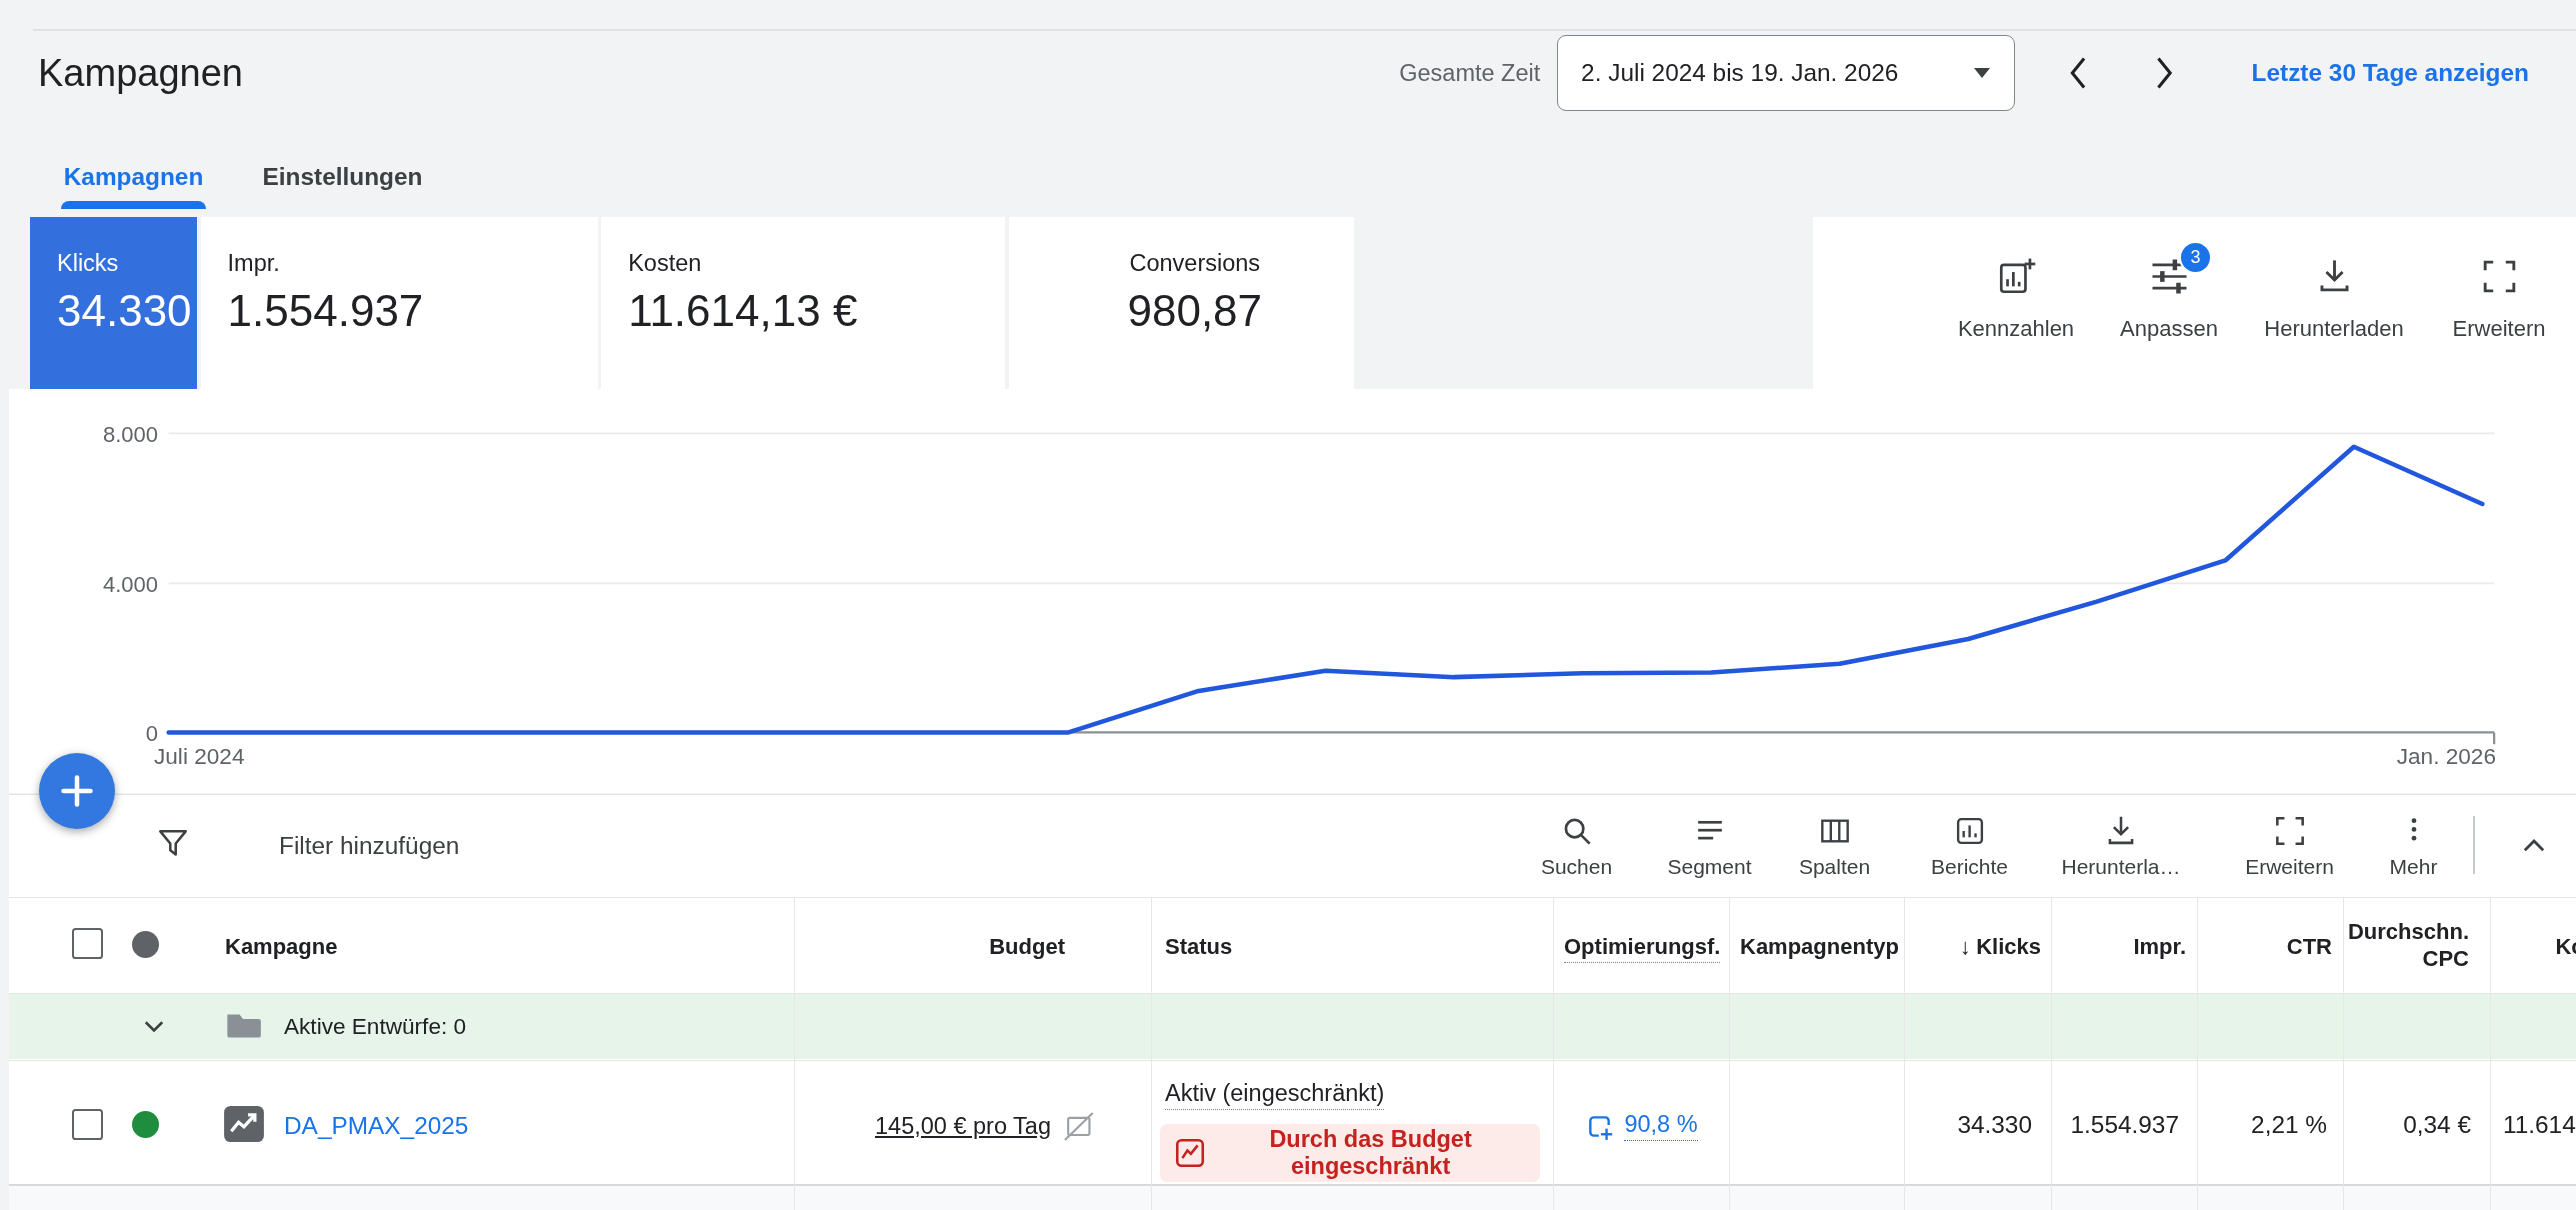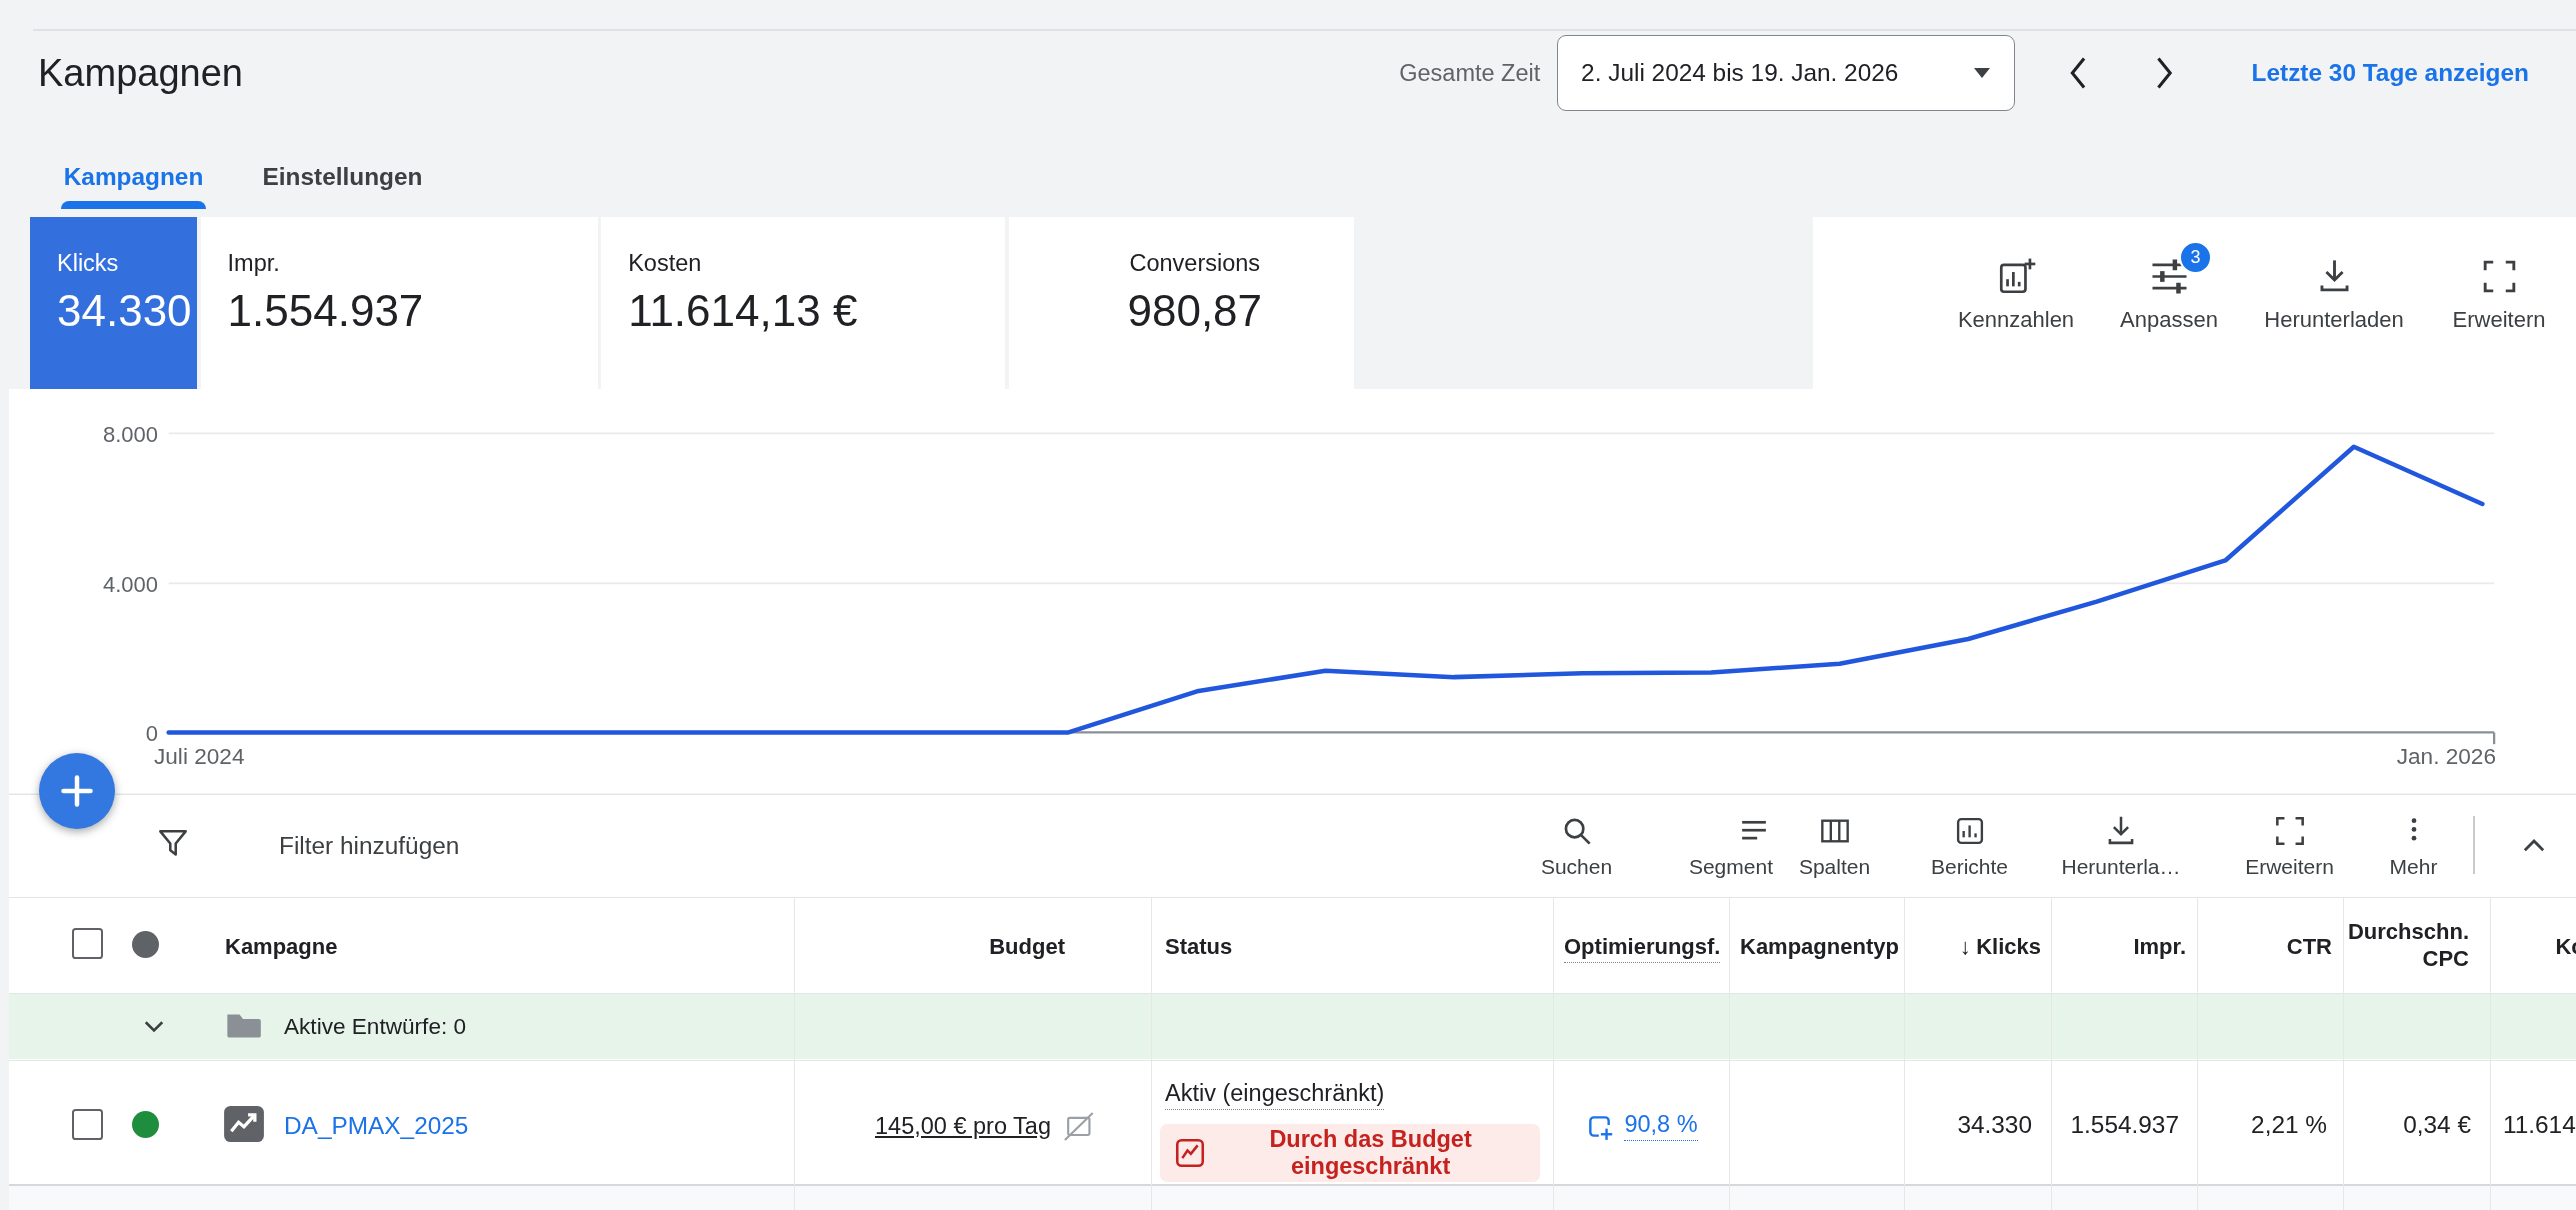--- a/index.html
+++ b/index.html
@@ -21,21 +21,21 @@
   .blue-link{font-size:24.4px;color:#1a73e8;font-weight:bold;cursor:pointer;}
   .tab{position:absolute;top:152px;height:49px;display:flex;align-items:center;justify-content:center;
        font-size:24.4px;font-weight:bold;cursor:pointer;}
   .tab-underline{position:absolute;top:201px;height:8.1px;background:#1a73e8;border-radius:8.1px 8.1px 0 0;}
   .cards{position:absolute;left:30px;top:217px;display:flex;gap:3.6px;}
   .card{height:172px;background:#fff;box-sizing:border-box;padding:33px 0 0 27px;cursor:pointer;}
   .card .lbl{font-size:23.5px;}
   .card .val{font-size:44px;margin-top:9px;}
   .card.selected{background:#3370de;color:#ffffff;}
   .tool-btn{position:absolute;width:136px;display:flex;flex-direction:column;align-items:center;cursor:pointer;}
-  .tool-btn .tlabel{font-size:22px;color:#3c4043;margin-top:9px;white-space:nowrap;}
+  .tool-btn .tlabel{font-size:22px;color:#3c4043;margin-top:18px;white-space:nowrap;}
   .badge{position:absolute;top:-14.5px;right:25px;width:29px;height:29px;border-radius:50%;background:#1a73e8;
          border:2.7px solid #fff;color:#fff;font-size:18px;display:flex;align-items:center;justify-content:center;}
   .ytick{position:absolute;width:90px;text-align:right;font-size:22px;color:#5f6368;}
   .xlab{position:absolute;font-size:22.6px;color:#5f6368;}
   .fab{position:absolute;left:39px;top:753px;width:76px;height:76px;border-radius:50%;background:#3377e0;
        display:flex;align-items:center;justify-content:center;box-shadow:0 2.7px 9px rgba(60,64,67,.45);cursor:pointer;z-index:5;}
   .tb-btn{position:absolute;width:127px;display:flex;flex-direction:column;align-items:center;cursor:pointer;}
   .tb-btn .tlabel{font-size:21px;color:#3c4043;margin-top:5.4px;white-space:nowrap;}
   .hcell{position:absolute;font-size:22px;font-weight:bold;color:#202124;}
   .right{text-align:right;}
@@ -186,21 +186,21 @@
 
   <div class="tb-btn" style="left:1513px;top:812px;">
     <svg width="38" height="38" viewBox="0 0 48 48">
       <g fill="none" stroke="#3c4043" stroke-width="3.4">
         <circle cx="21" cy="21" r="11"></circle>
           <line x1="29.5" y1="29.5" x2="40" y2="40"></line>
       </g>
     </svg>
     <div class="tlabel">Suchen</div>
   </div>
-  <div class="tb-btn" style="left:1646px;top:812px;align-items:flex-end;">
+  <div class="tb-btn" style="left:1646px;top:812px;">
     <svg width="38" height="38" viewBox="0 0 48 48">
       <g fill="none" stroke="#3c4043" stroke-width="3.4">
         <line x1="9" y1="13" x2="39" y2="13"></line>
           <line x1="9" y1="23" x2="39" y2="23"></line>
           <line x1="9" y1="33" x2="28" y2="33"></line>
       </g>
     </svg>
     <div class="tlabel">Segment</div>
   </div>
   <div class="tb-btn" style="left:1771px;top:812px;">

